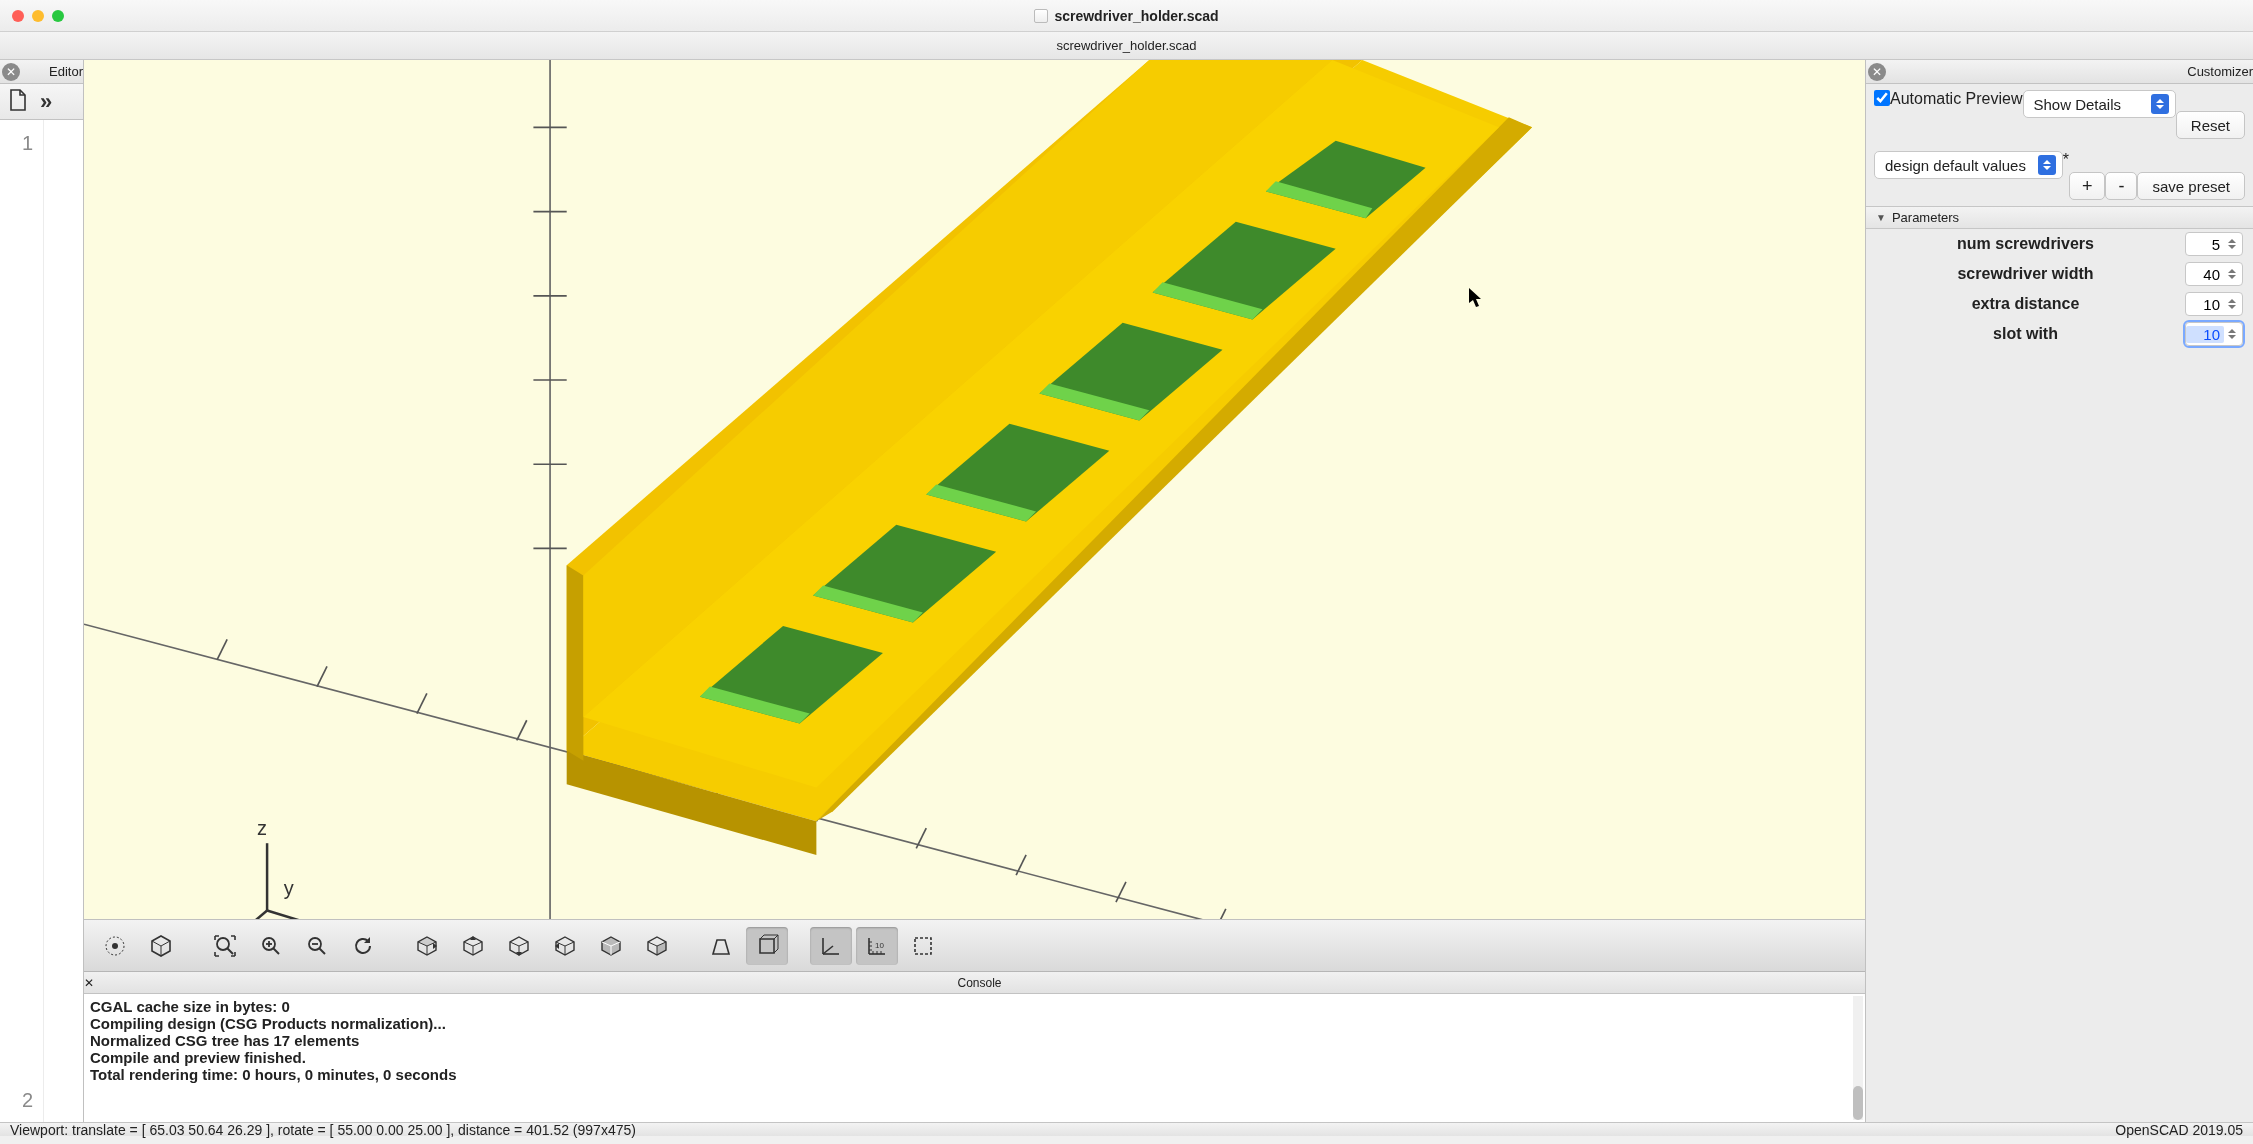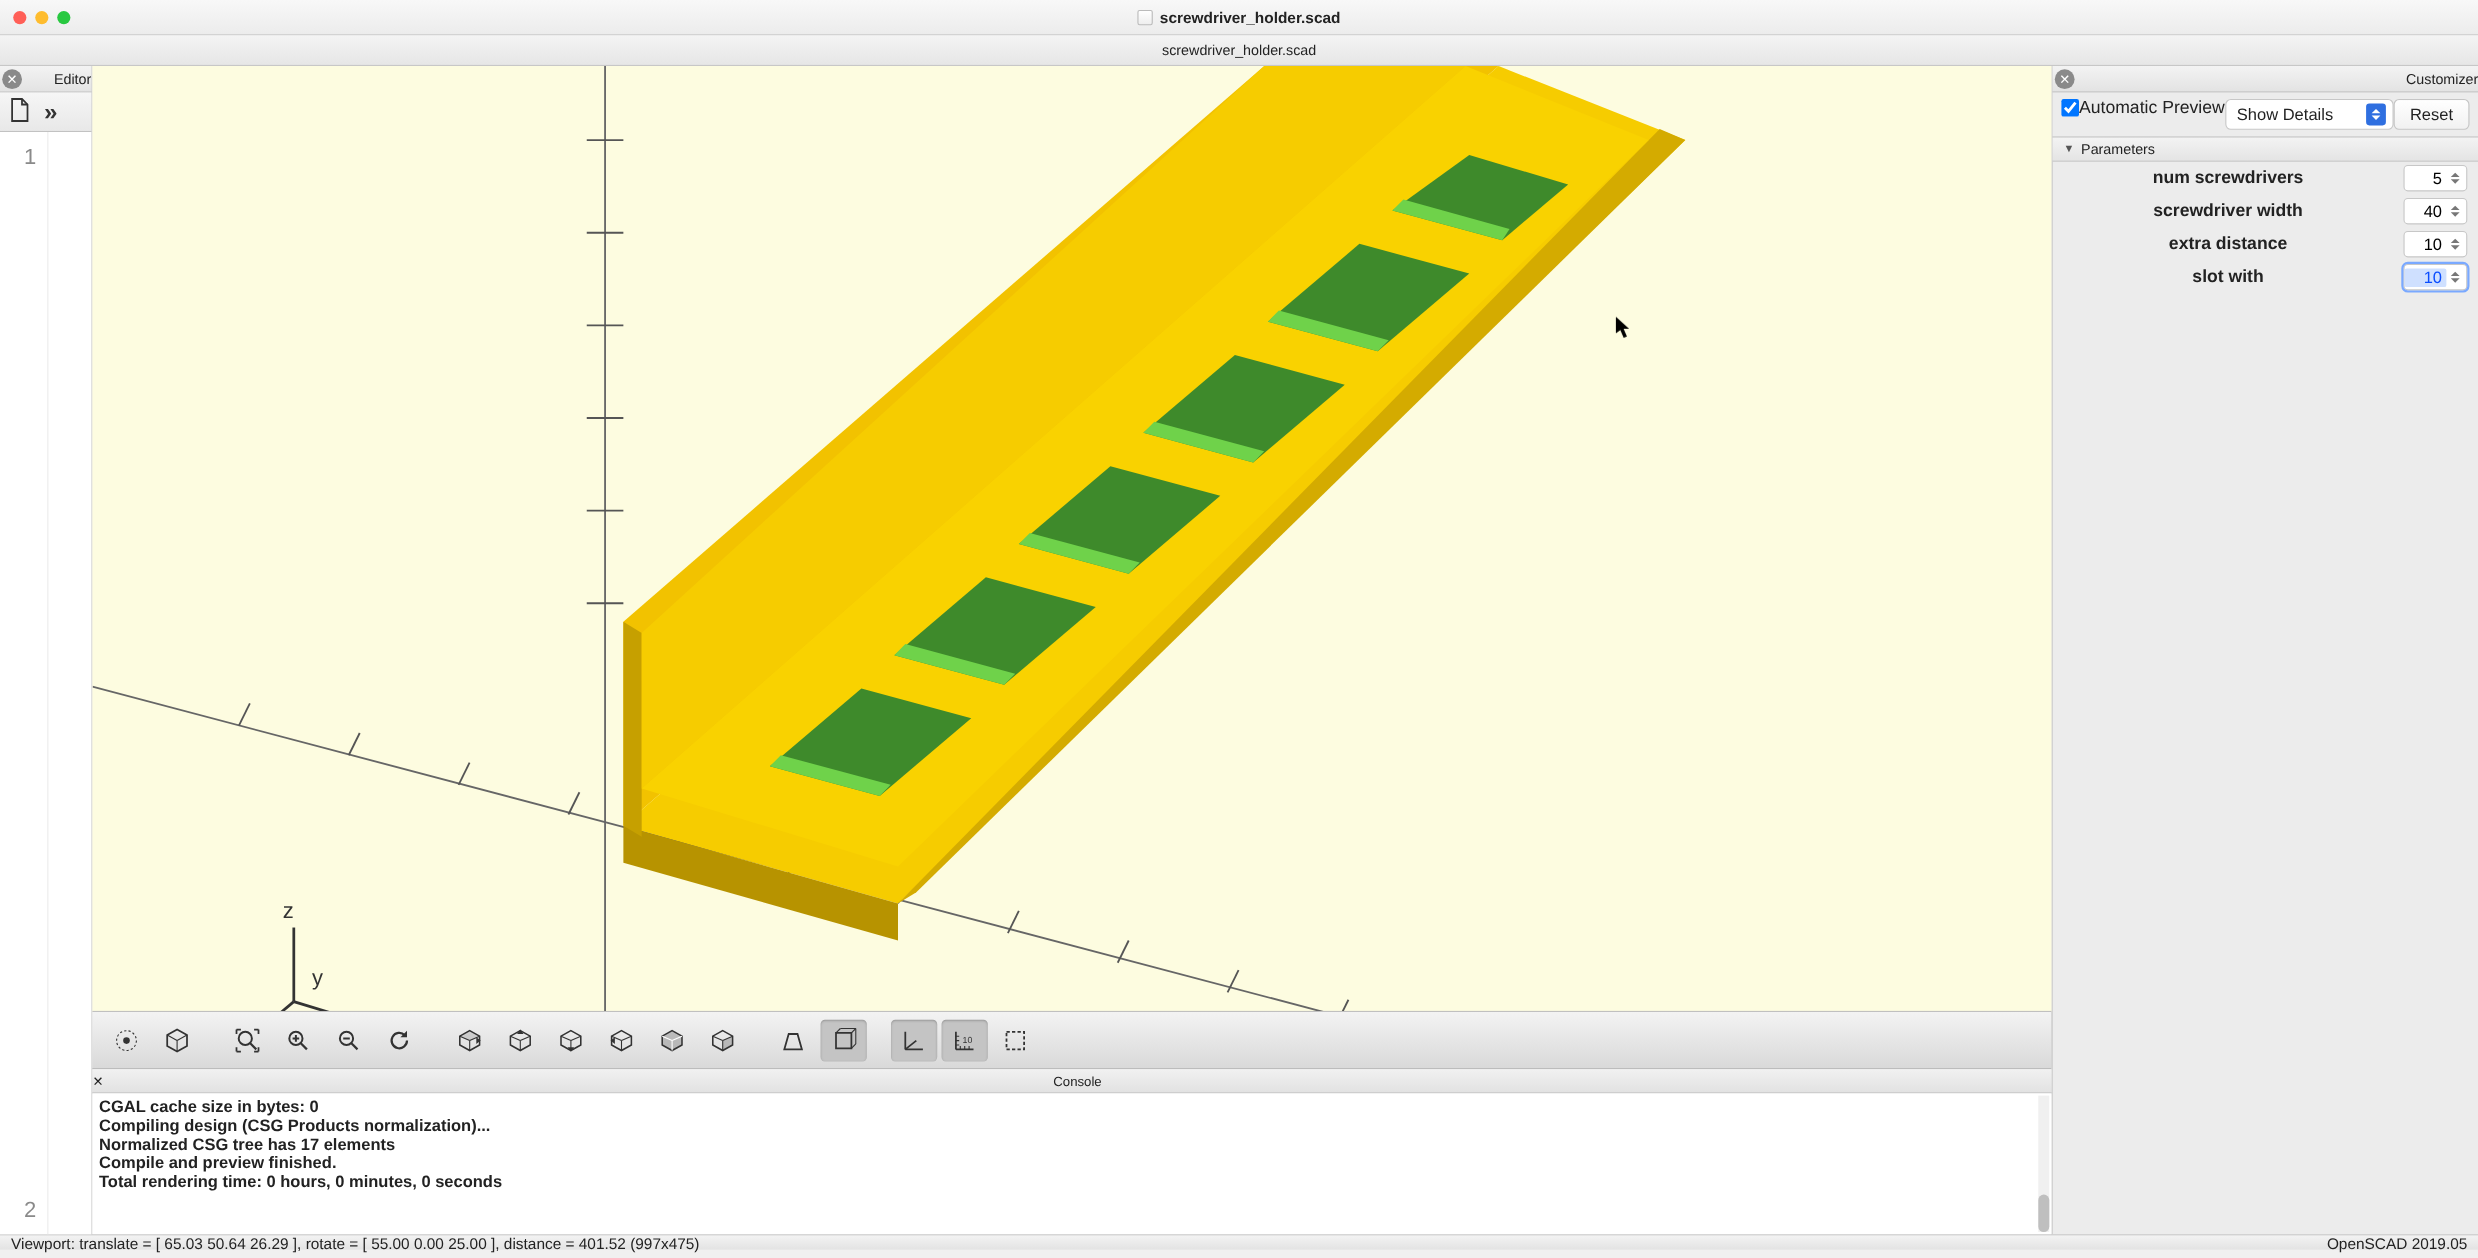--- a/index.html
+++ b/index.html
@@ -79,21 +79,21 @@
   .cust-check { width:16px; height:16px; }
   .dropdown {
     display:flex; align-items:center; justify-content:space-between; background:#fff; border:1px solid #c7c7c7;
     border-radius:5px; padding: 3px 6px 3px 10px; font-size:15px; height: 28px;
   }
   .drop-arrows { width:18px; height:20px; background:#2f6fe0; border-radius:3px; display:flex; flex-direction:column; align-items:center; justify-content:center; gap:0; }
   .arr-up { width:0;height:0;border-left:4px solid transparent;border-right:4px solid transparent;border-bottom:4px solid #fff; }
   .arr-dn { width:0;height:0;border-left:4px solid transparent;border-right:4px solid transparent;border-top:4px solid #fff; margin-top:2px;}
   .btn {
     background: linear-gradient(#ffffff,#f1f1f1); border:1px solid #c5c5c5; border-radius:5px; padding:4px 14px;
-    font-size:15px; height:28px; display:flex; align-items:center; cursor:pointer;
+    font-size:15px; height:28px; display:flex; align-items:center; cursor:pointer;margin-top:21px;
   }
   .btn.small { padding: 2px 12px; font-size: 18px; }
   .star { font-size:16px; }
   .params-header {
     background: linear-gradient(#f3f3f3,#e4e4e4); border-top:1px solid #c6c6c6; border-bottom:1px solid #c6c6c6;
     padding: 3px 10px; font-size:13px; display:flex; align-items:center; gap:6px;
   }
   .tri { font-size:10px; color:#555; }
   .param-row { display:flex; align-items:center; justify-content:flex-end; gap: 10px; padding: 3px 10px; }
   .param-label { flex:1; text-align:center; font-weight:700; font-size:16px; }
@@ -405,20 +405,39 @@
         <span class="drop-arrows">
             <span class="arr-up"></span>
             <span class="arr-dn"></span>
           </span>
       </div>
       <div class="btn">
           <span>Reset</span>
         </div>
     </div>
 
+    <div class="cust-row">
+      <div class="dropdown" style="flex:1;">
+        <span>design default values</span>
+        <span class="drop-arrows">
+            <span class="arr-up"></span>
+            <span class="arr-dn"></span>
+          </span>
+      </div>
+      <span class="star">*</span>
+      <div class="btn small">
+          <span>+</span>
+        </div>
+      <div class="btn small">
+          <span>-</span>
+        </div>
+      <div class="btn">
+          <span>save preset</span>
+        </div>
+    </div>
 
     <div class="params-header">
       <span class="tri">▼</span>
       <span>Parameters</span>
     </div>
 
     <div class="param-row">
       <div class="param-label">num screwdrivers</div>
       <div class="spin">
         <input value="5" style="">

